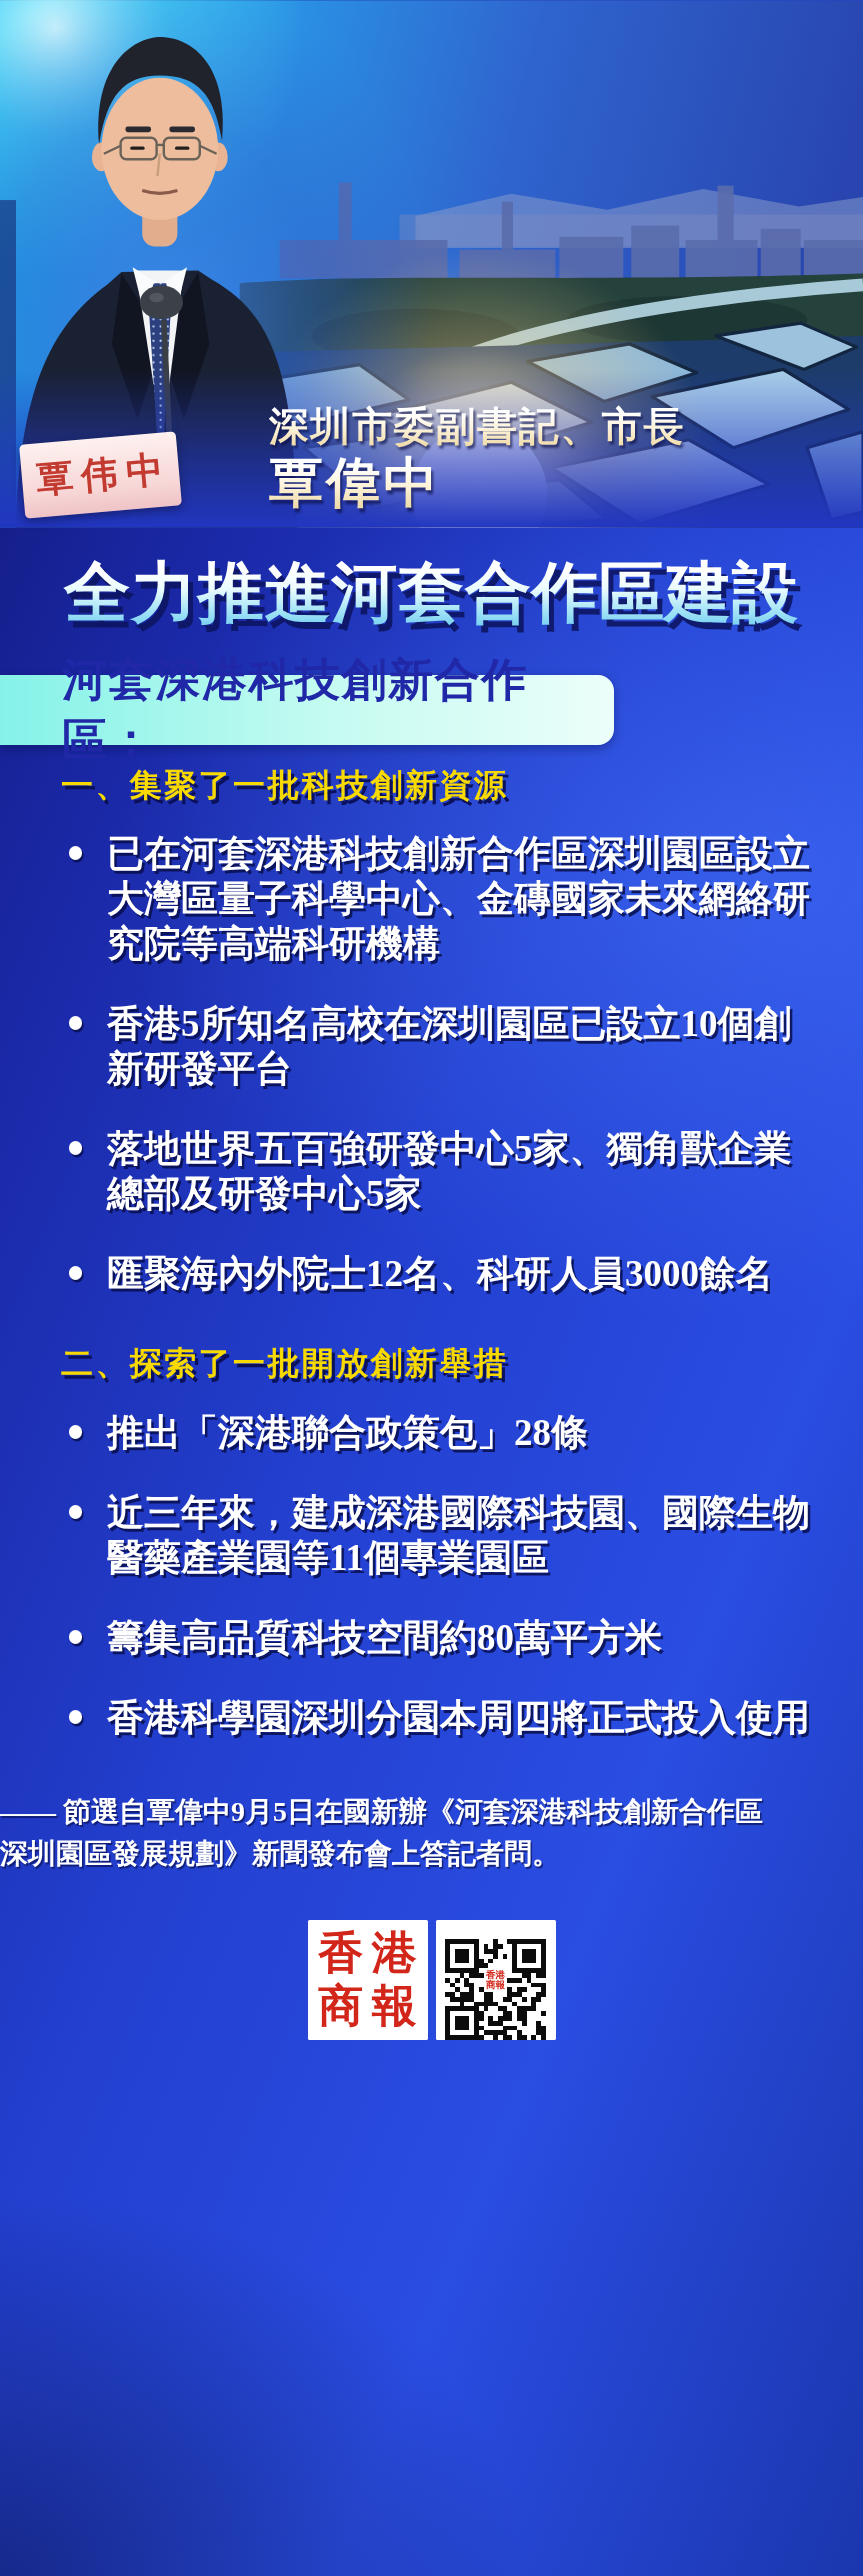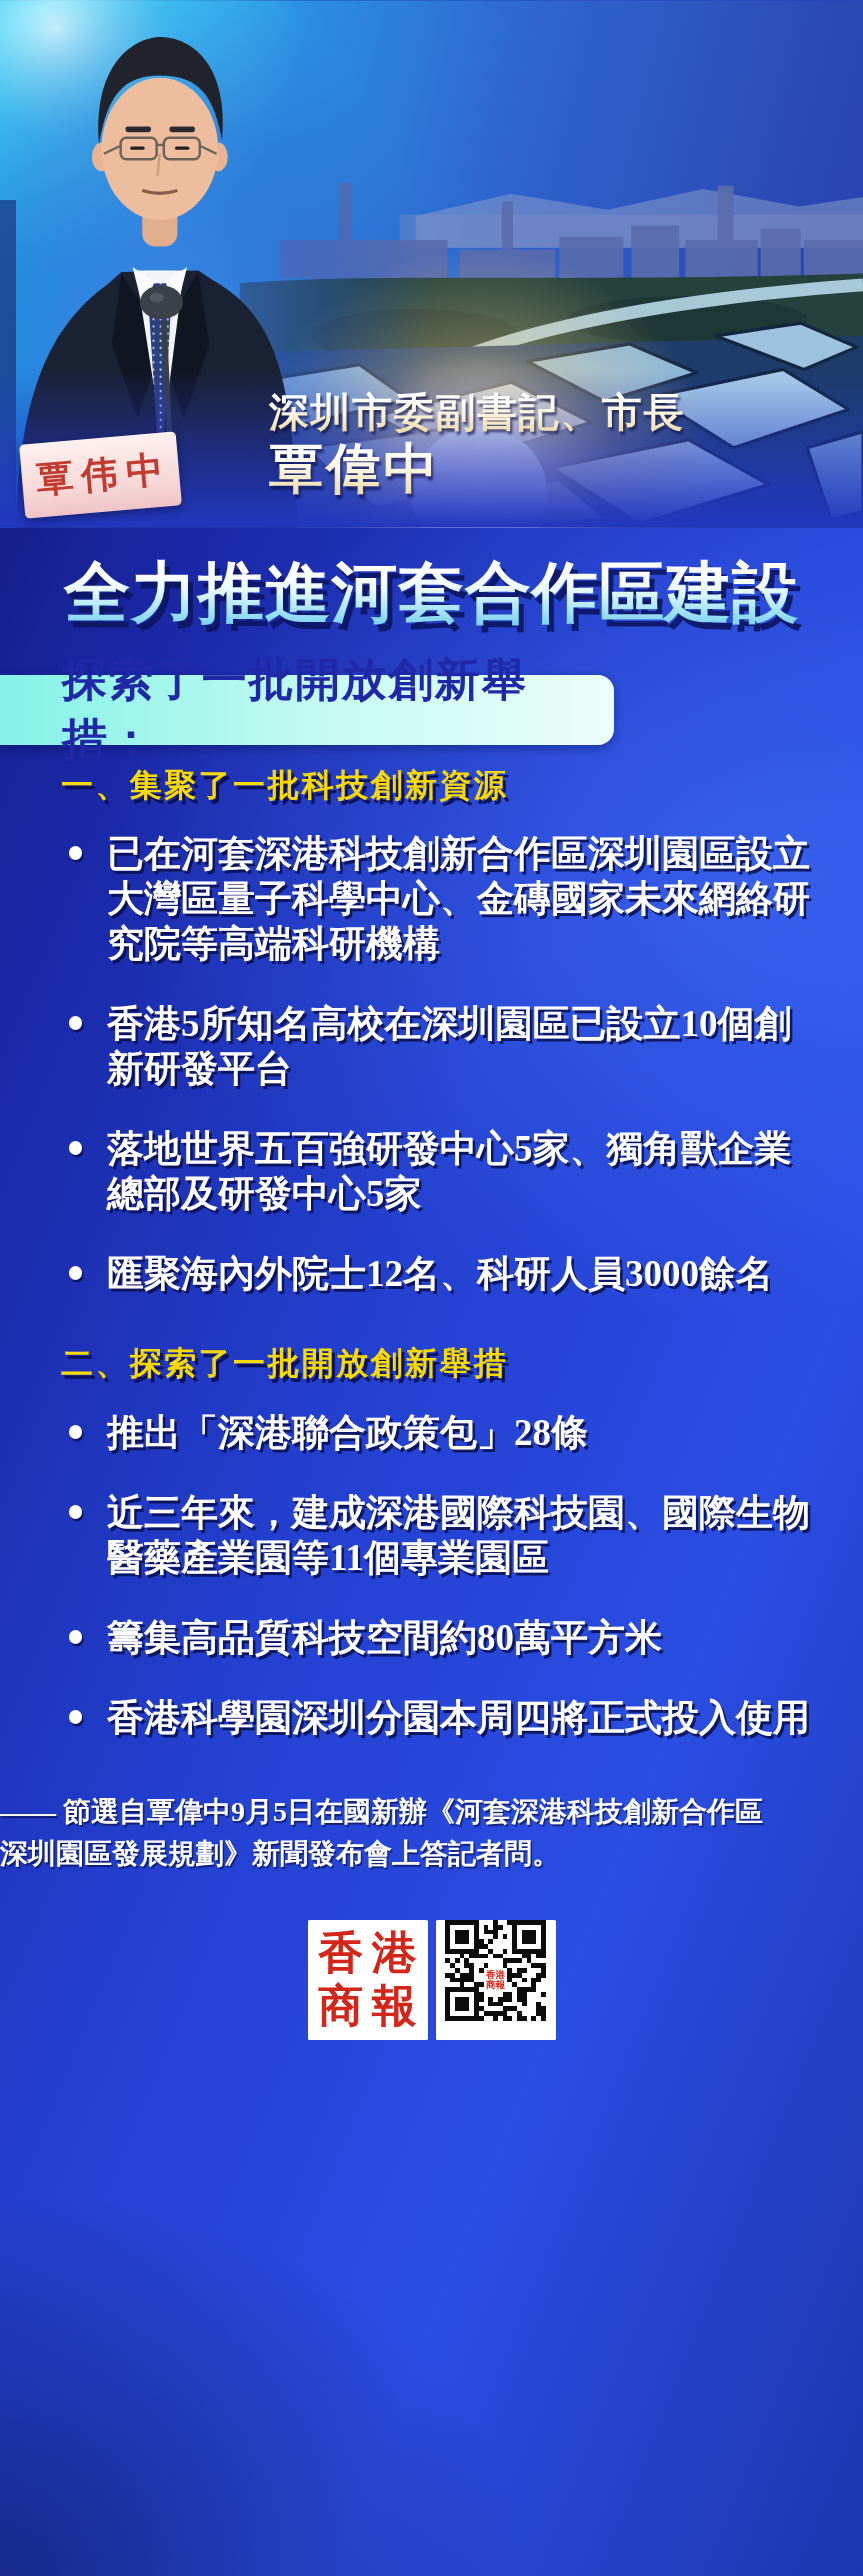--- a/index.html
+++ b/index.html
@@ -21,21 +21,21 @@
     position:absolute;left:22.4px;top:438px;width:157px;height:74px;
     transform:rotate(-5deg);
     background:linear-gradient(180deg,#fdf1ef 0%,#f7d6d6 70%,#efc3c6 100%);
     border-radius:4.8px;
     box-shadow:0 3.2px 8px rgba(10,10,40,.45);
     display:flex;align-items:center;justify-content:center;
     font-family:"Liberation Serif","DejaVu Serif",serif;
     font-weight:700;font-size:37px;letter-spacing:8px;
     color:#c23a30;padding-left:6.4px;box-sizing:border-box;
   }
-  .speaker{position:absolute;left:269px;top:390px;}
+  .speaker{position:absolute;left:269px;top:404px;}
   .speaker-title{
     font-size:40px;font-weight:900;letter-spacing:1.6px;line-height:1.1;
     background:linear-gradient(180deg,#ffffff 20%,#fdf3da 55%,#eed9a4 100%);
     -webkit-background-clip:text;background-clip:text;color:transparent;
     filter:drop-shadow(2.4px 3.2px 0.8px rgba(12,16,70,.65));
   }
   .speaker-name{
     margin-top:6.4px;
     font-size:54px;font-weight:700;letter-spacing:3.2px;line-height:1.05;
     background:linear-gradient(180deg,#ffffff 20%,#fdf3da 55%,#eAD6a0 100%);
@@ -100,21 +100,21 @@
     display:grid;grid-template-columns:1fr 1fr;grid-template-rows:1fr 1fr;
     align-items:center;justify-items:center;
     padding:6.4px;box-sizing:border-box;
   }
   .logo-card span{
     font-family:"Liberation Serif","DejaVu Serif",serif;
     font-weight:900;font-size:45px;line-height:1;color:#d3261a;
   }
   .qr{
     position:relative;width:120px;height:120px;background:#ffffff;border-radius:1.6px;
-    display:flex;align-items:flex-start;justify-content:center;
+    display:flex;align-items:flex-end;justify-content:center;
   }
   #qr-grid{display:grid;grid-template-columns:repeat(21,4.8px);grid-auto-rows:4.8px;}
   #qr-grid i{display:block;width:4.8px;height:4.8px;}
   #qr-grid i.b{background:#0c0c0c;}
   .qr-center{
     position:absolute;left:50%;top:50%;transform:translate(-50%,-50%);
     background:#ffffff;padding:1.6px 2.4px;text-align:center;
   }
   .qr-center div{
     font-family:"Liberation Serif","DejaVu Serif",serif;
@@ -249,21 +249,21 @@
     </div>
     <div class="speaker">
       <div class="speaker-title">深圳市委副書記、市長</div>
       <div class="speaker-name">覃偉中</div>
     </div>
   </div>
 
   <h1 class="main-title">全力推進河套合作區建設</h1>
 
   <div class="banner">
-    <span>探索了一批開放創新舉措：</span>
+    <span>河套深港科技創新合作區：</span>
   </div>
 
   <div id="sections">
       <h2 class="sec-heading">一、集聚了一批科技創新資源</h2>
       <ul class="bullets">
         <li>已在河套深港科技創新合作區深圳園區設立大灣區量子科學中心、金磚國家未來網絡研究院等高端科研機構</li>
         <li>香港5所知名高校在深圳園區已設立10個創新研發平台</li>
         <li>落地世界五百強研發中心5家、獨角獸企業總部及研發中心5家</li>
         <li>匯聚海內外院士12名、科研人員3000餘名</li>
       </ul>

